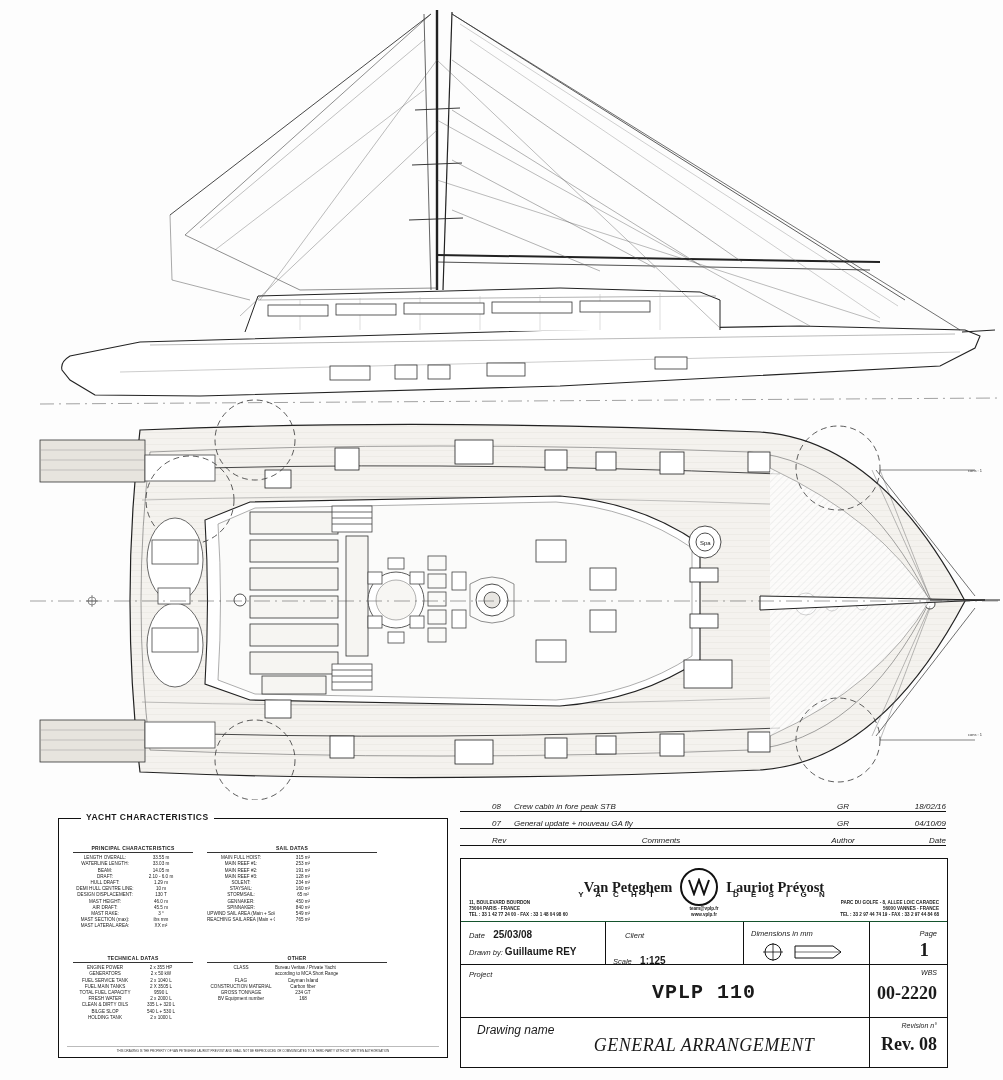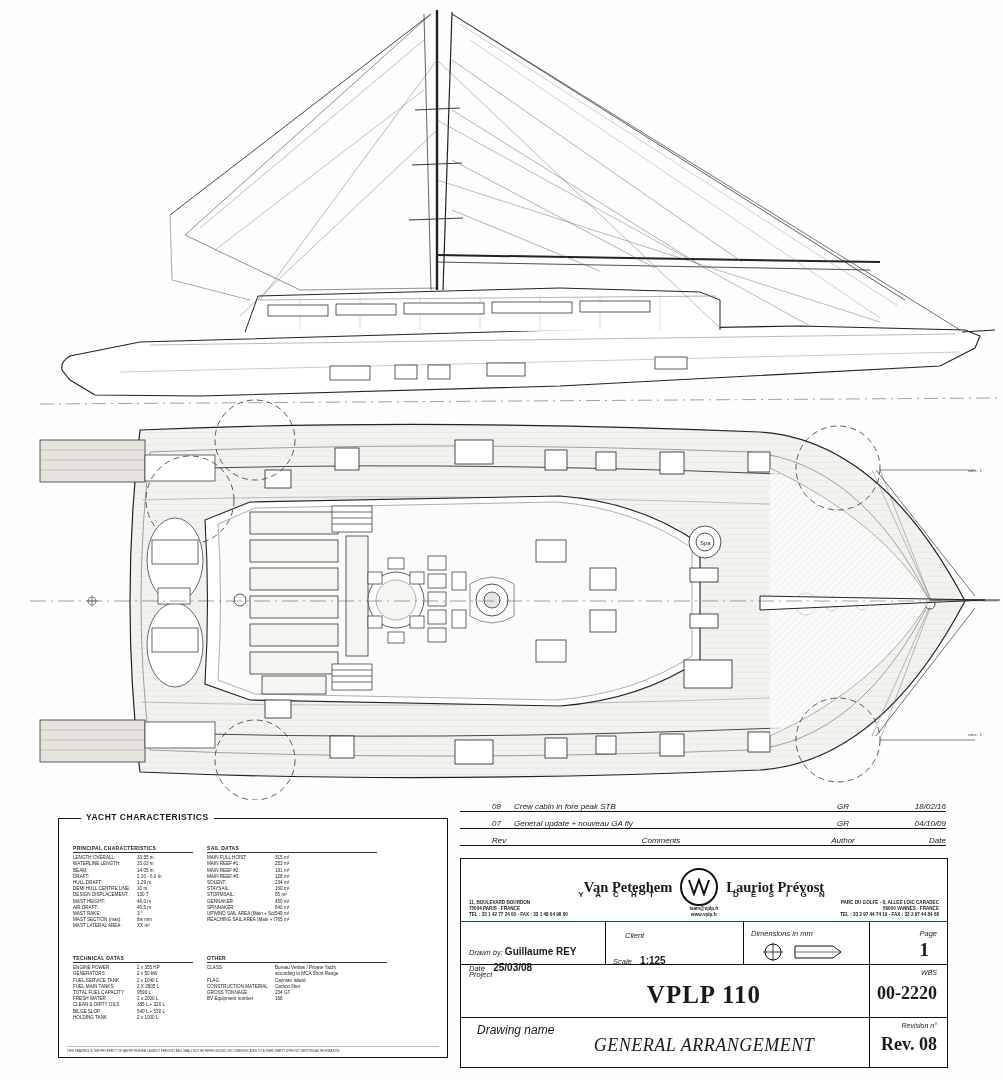--- a/index.html
+++ b/index.html
@@ -9,21 +9,21 @@
   }
   .sheet{position:absolute;inset:0;background:#fdfdfd;}
 
   
   .drawing{position:absolute;left:0;top:0;width:1003px;height:800px;}
   .drawing svg{display:block;}
 
   
   .specs{
     position:absolute;left:58px;top:818px;width:388px;height:238px;
-    border:1px solid #111;background:#fff;
+    border:1px solid #111;background:#fff;text-align:center;
   }
   .specs .specs-title{
     position:absolute;left:22px;top:-7px;background:#fff;padding:0 5px;
     font-size:8.5px;font-weight:bold;letter-spacing:.5px;
   }
   .specs .grp{position:absolute;font-size:4.6px;line-height:6.2px;}
   .specs .grp h4{
     margin:0 0 2px 0;font-size:5px;font-weight:bold;letter-spacing:.3px;
     border-bottom:1px solid #333;padding-bottom:1px;
   }
@@ -71,36 +71,36 @@
     position:absolute;left:0;right:0;top:31px;display:flex;justify-content:center;
     gap:74px;font-size:8px;letter-spacing:5px;font-weight:bold;
   }
   .logo .addr-l{position:absolute;left:8px;bottom:3px;font-size:4.6px;line-height:6px;font-weight:bold;}
   .logo .addr-c{position:absolute;left:0;right:0;bottom:3px;text-align:center;font-size:4.6px;line-height:6px;font-weight:bold;}
   .logo .addr-r{position:absolute;right:8px;bottom:3px;text-align:right;font-size:4.6px;line-height:6px;font-weight:bold;}
 
   .meta{position:relative;height:42px;border-bottom:1px solid #111;}
   .meta .cell{position:absolute;font-size:7.5px;font-style:italic;}
   .meta .val{font-style:normal;font-weight:bold;font-size:10px;}
-  .m-date{left:8px;top:7px;margin-top:33px;}
+  .m-date{left:8px;top:7px;}
   .m-drawn{left:8px;top:24px;}
   .m-client{left:164px;top:7px;}
   .m-scale{left:152px;top:33px;}
   .m-dims{left:290px;top:7px;}
   .m-page{right:10px;top:7px;text-align:right;}
   .m-pagev{position:absolute;right:18px;top:17px;font-size:19px;font-weight:bold;
            font-family:"Liberation Serif",serif;}
   .sym{position:absolute;left:300px;top:20px;}
   .vline{position:absolute;top:0;bottom:0;width:0;border-left:1px solid #111;}
 
   .proj{position:relative;height:52px;border-bottom:1px solid #111;}
   .proj .lbl{position:absolute;left:8px;top:5px;font-size:7.5px;font-style:italic;}
   .proj .big{
     position:absolute;left:0;right:0;top:16px;text-align:center;
-    font-size:25px;font-weight:bold;font-family:Liberation Serif, serif;letter-spacing:1px;
+    font-size:20px;font-weight:bold;font-family:Liberation Mono, monospace;letter-spacing:1px;
   }
   .proj .wbs{position:absolute;right:10px;top:4px;font-size:7px;font-style:italic;}
   .proj .wbsv{position:absolute;right:10px;top:18px;font-size:18px;font-weight:bold;
                font-family:Liberation Serif, serif;}
 
   .dname{position:relative;height:50px;}
   .dname .lbl{position:absolute;left:16px;top:5px;font-size:12px;font-style:italic;}
   .dname .big{
     position:absolute;left:0;right:0;top:17px;text-align:center;
     font-size:18px;font-style:italic;font-family:"Liberation Serif",serif;letter-spacing:.5px;

